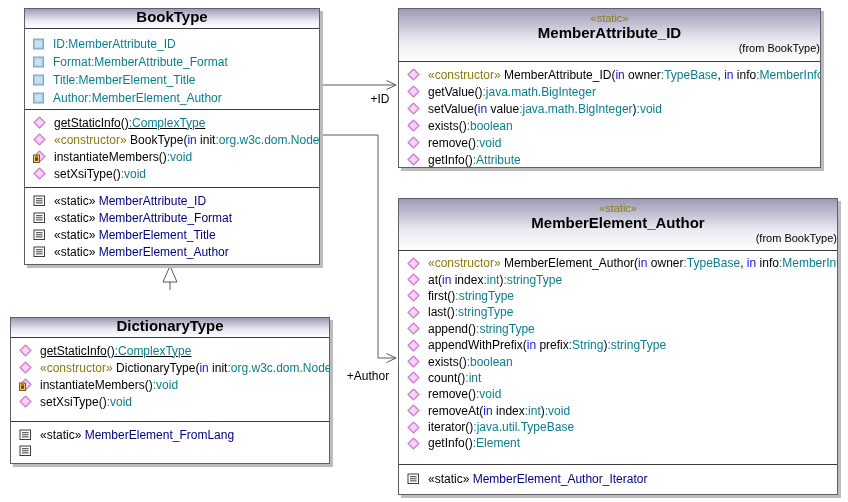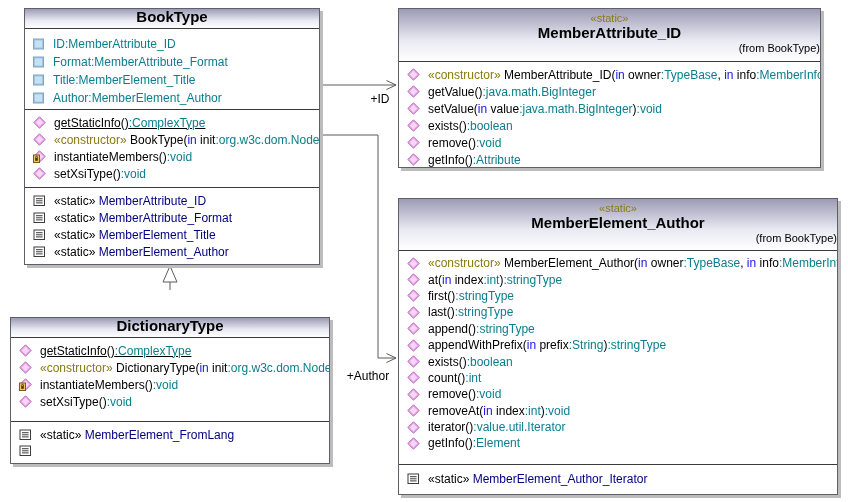--- a/index.html
+++ b/index.html
@@ -427,21 +427,21 @@
           </span>
           <span class="rowtext"><span class="seg-b">removeAt(</span><span class="seg-k">in</span><span class="seg-b"> index</span><span class="seg-t">:int</span><span class="seg-b">)</span><span class="seg-t">:void</span></span>
         </div>
         <div class="row">
           <span class="icn">
             <svg width="13" height="13" viewBox="0 0 13 13">
               <polygon points="6.5,0.8 12.2,6.5 6.5,12.2 0.8,6.5" fill="#eeaaee" stroke="#b46ab4"></polygon>
               <polygon points="6.5,2.8 10.2,6.5 6.5,10.2 2.8,6.5" fill="#f8d6f8"></polygon>
             </svg>
           </span>
-          <span class="rowtext"><span class="seg-b">iterator()</span><span class="seg-t">:value.util.Iterator</span></span>
+          <span class="rowtext"><span class="seg-b">iterator()</span><span class="seg-t">:java.util.TypeBase</span></span>
         </div>
         <div class="row">
           <span class="icn">
             <svg width="13" height="13" viewBox="0 0 13 13">
               <polygon points="6.5,0.8 12.2,6.5 6.5,12.2 0.8,6.5" fill="#eeaaee" stroke="#b46ab4"></polygon>
               <polygon points="6.5,2.8 10.2,6.5 6.5,10.2 2.8,6.5" fill="#f8d6f8"></polygon>
             </svg>
           </span>
           <span class="rowtext"><span class="seg-b">getInfo()</span><span class="seg-t">:Element</span></span>
         </div>

